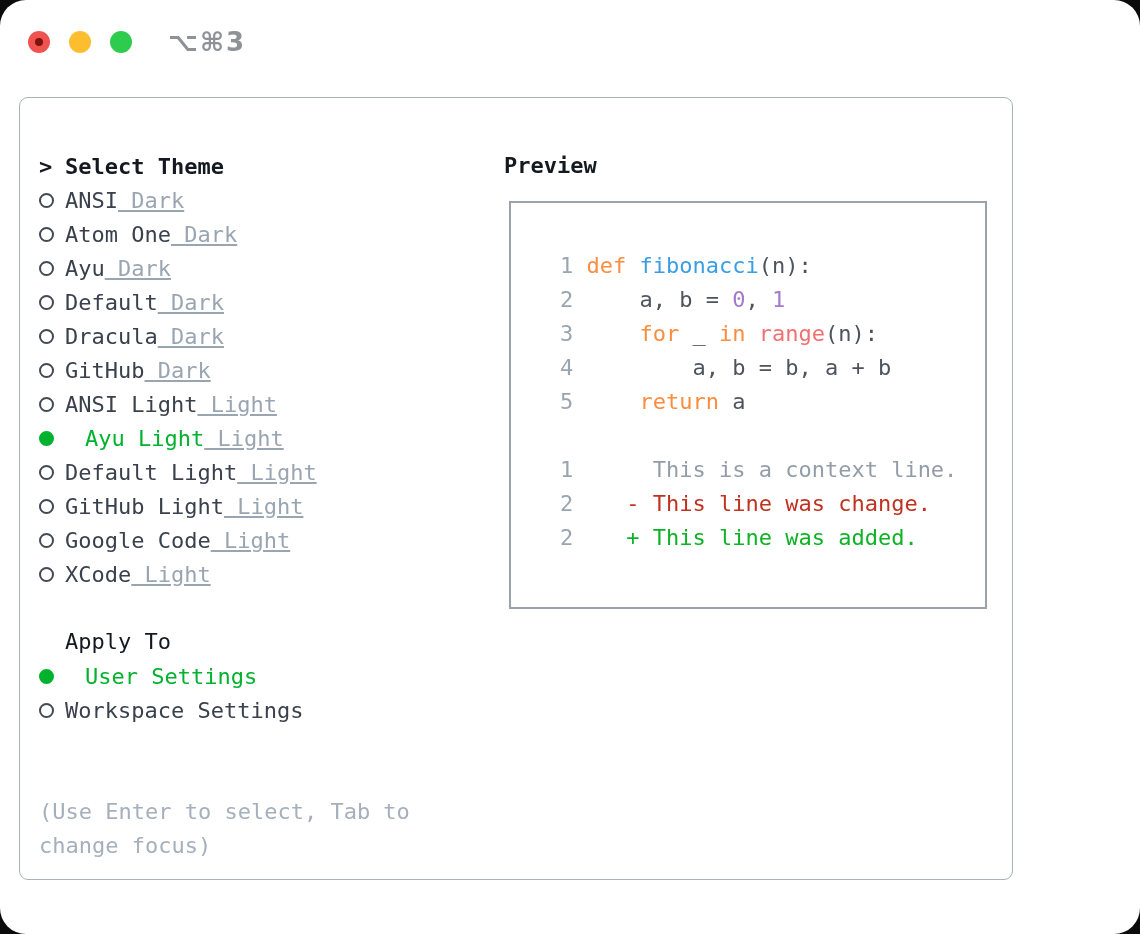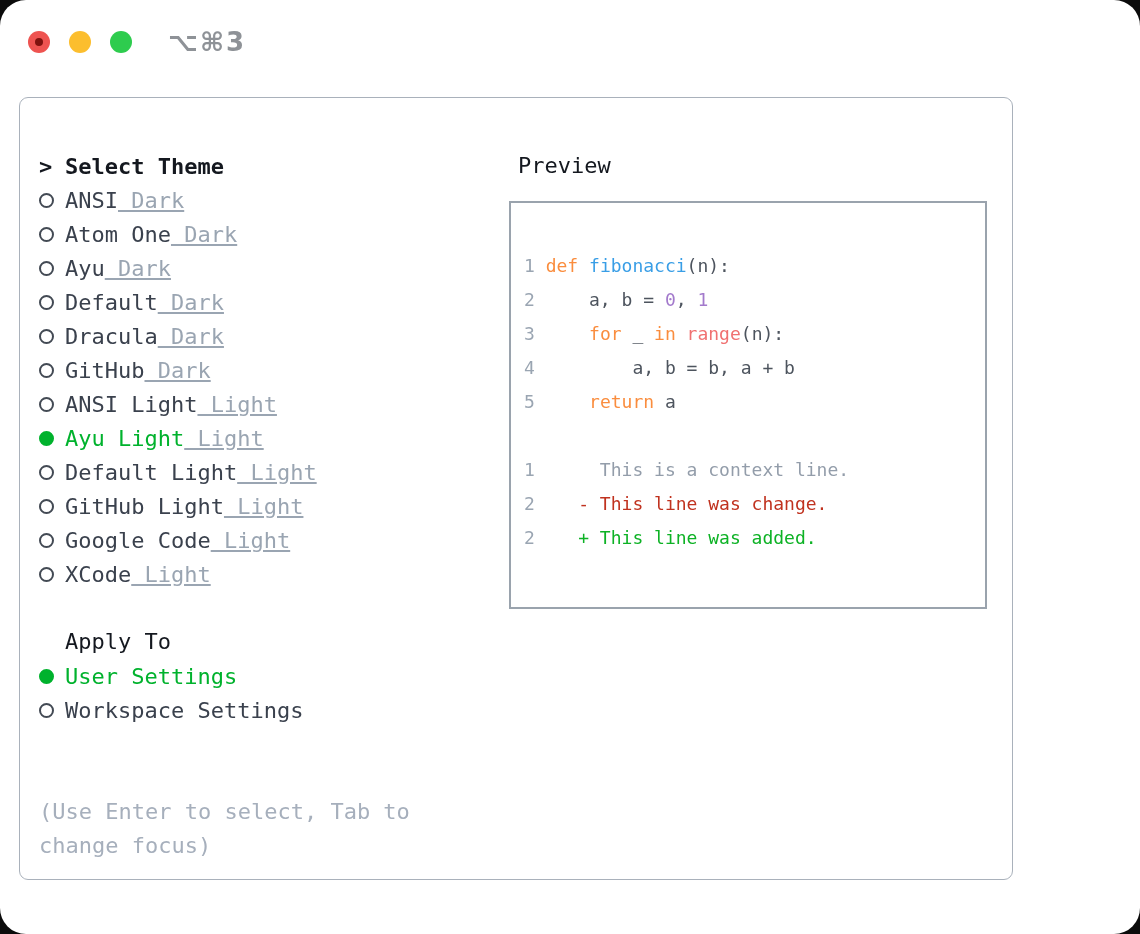--- a/index.html
+++ b/index.html
@@ -29,32 +29,32 @@
   
   .left-col { position:absolute; left:19px; top:51px; width:450px;
     font-size:22px; color:var(--text); }
   .row { display:flex; align-items:center; height:34px; white-space:pre; }
   .row.header { font-weight:bold; color:var(--heading); }
   .slot { display:inline-flex; width:26px; align-items:center; }
   .prompt { font-weight:bold; color:var(--heading); }
   .bullet { width:15px; height:15px; border-radius:50%; border:2px solid var(--bullet_ring);
     box-sizing:border-box; }
   .bullet.on { background:var(--green); border-color:var(--green); }
-  .row.selected .name { color:var(--green); }
+  .row.selected .name { color:var(--green);margin-left:20px; }
   .variant { color:var(--muted);text-decoration:underline; }
   .subhead { height:34px; line-height:34px; padding-left:26px; color:var(--heading); }
   .spacer { height:34px; }
   .hint { width:420px; line-height:34px; color:var(--hint); white-space:normal; }
 
   
-  .preview-title { position:absolute; left:498px; top:51px; height:34px; line-height:34px;
-    font-weight:normal; font-size:22px; color:var(--heading); }
+  .preview-title { position:absolute; left:484px; top:51px; height:34px; line-height:34px;
+    font-weight:bold; font-size:22px; color:var(--heading); }
   .preview-box { position:absolute; left:489px; top:103px; width:478px; height:408px;
     border:2px solid var(--box_border); box-sizing:border-box; padding:46px 0 0 13px; }
-  .cline { height:34px; line-height:34px; font-size:18px; white-space:pre; }
+  .cline { height:34px; line-height:34px; font-size:22px; white-space:pre;margin-left:36px; }
   .ln { color:var(--linenum); }
 </style>
 </head>
 <body>
 
 <div class="window">
 
   <div class="titlebar">
     <span class="light red"></span>
     <span class="light yellow"></span>

